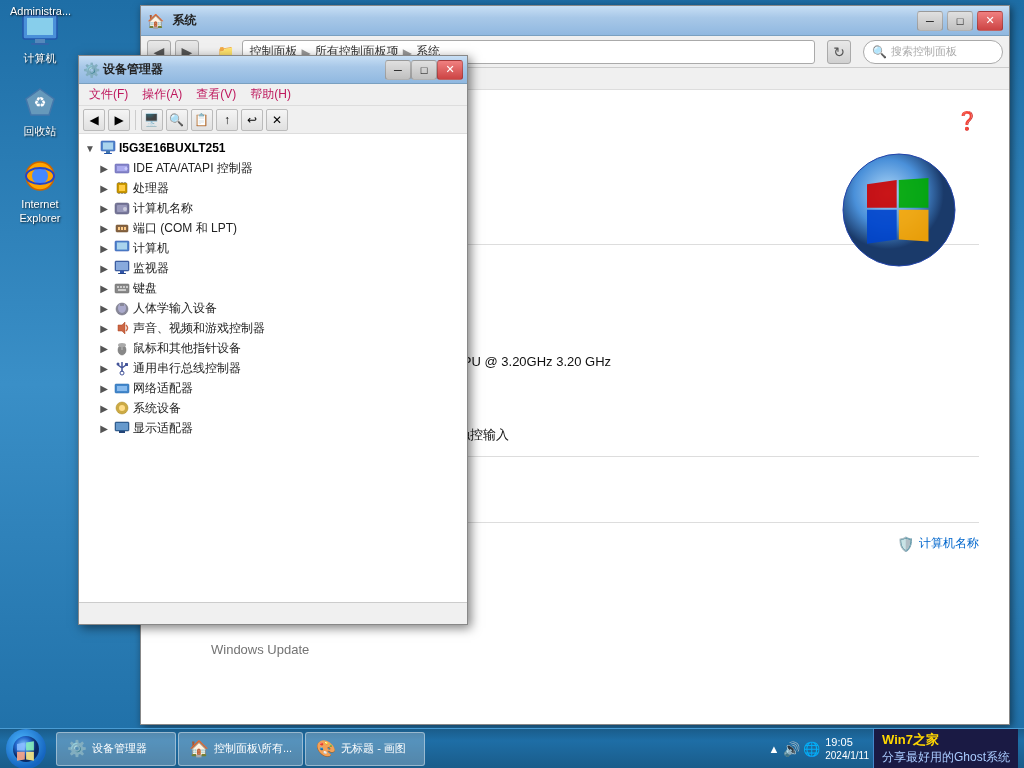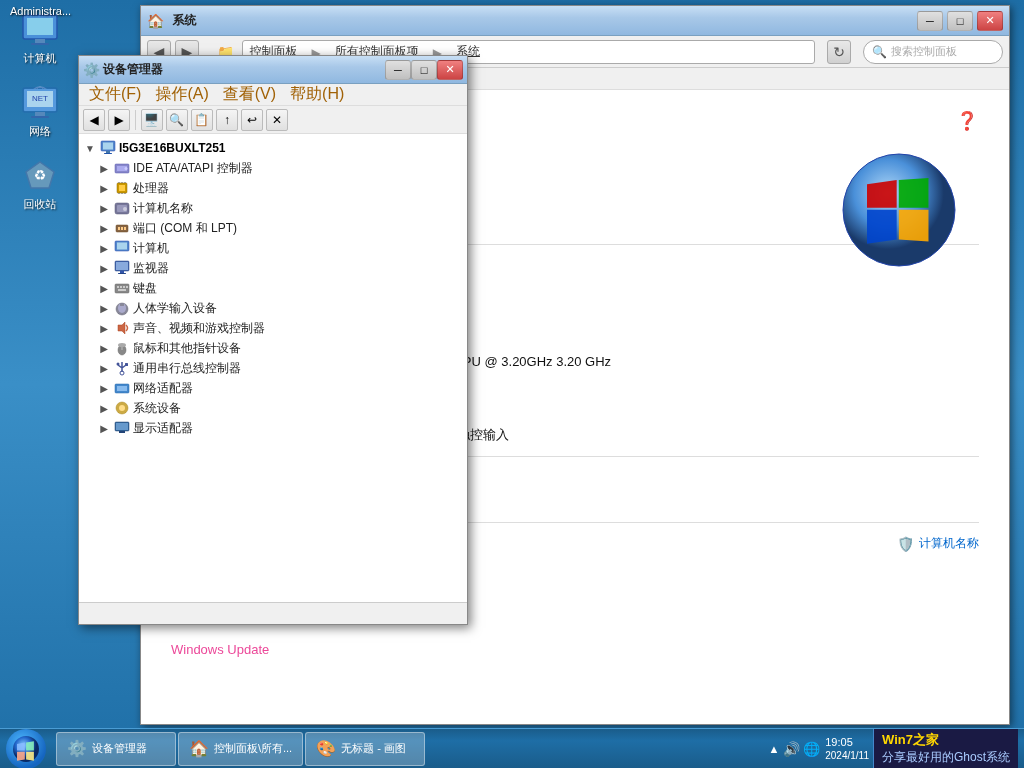--- a/index.html
+++ b/index.html
@@ -192,21 +192,21 @@
       display: flex;
       align-items: center;
       padding: 0 6px;
       font-size: 12px;
       color: #333;
       gap: 4px;
     }
     .address-breadcrumb {
       display: flex;
       align-items: flex-end;
-      gap: 14px;
+      gap: 4px;
       font-size: 12px;
       text-decoration: underline;
     }
     .breadcrumb-sep { color: #999; }
 
     .search-box {
       width: 140px;
       height: 24px;
       background: white;
       border: 1px solid #aaa;
@@ -221,22 +221,22 @@
     .window-menu {
       height: 22px;
       background: #f0f0f0;
       border-bottom: 1px solid #ddd;
       display: flex;
       align-items: center;
       padding: 0 6px;
       gap: 8px;
     }
     .menu-item {
-      font-size: 16px;
-      color: #a16207;
+      font-size: 12px;
+      color: #be185d;
       padding: 0 6px;
       cursor: pointer;
     }
 
     .window-content {
       flex: 1;
       display: flex;
       overflow: hidden;
     }
 
@@ -415,25 +415,26 @@
     .win-logo-svg {
       float: right;
       margin: 0 20px 20px 30px;
     }
 
     
     .bottom-links {
       padding: 10px 0;
     }
     .bottom-links .link-item {
-      color: #ec4899;
+      color: #737373;
       cursor: pointer;
       font-size: 13px;
       margin-bottom: 6px;
       display: block;
+      margin-left: 40px;
     }
 
     
     .notif-area {
       display: flex;
       align-items: center;
       gap: 4px;
       padding: 0 6px;
       color: white;
       font-size: 11px;
@@ -455,43 +456,36 @@
           <rect x="2" y="2" width="34" height="24" rx="2" fill="#4a90d9" stroke="#2255aa" stroke-width="1.5"></rect>
           <rect x="6" y="5" width="26" height="17" fill="#87ceeb"></rect>
           <rect x="14" y="26" width="10" height="4" fill="#5588bb"></rect>
           <rect x="10" y="30" width="18" height="2" rx="1" fill="#3366aa"></rect>
         </svg>
       </div>
       <div class="icon-label">计算机</div>
     </div>
     <div class="desktop-icon">
       <div class="icon-img">
-        <svg width="38" height="34" viewBox="0 0 38 34">
-          <circle cx="19" cy="10" r="9" fill="none" stroke="#6699cc" stroke-width="1.5"></circle>
-          <ellipse cx="19" cy="10" rx="5" ry="9" fill="none" stroke="#6699cc" stroke-width="1"></ellipse>
-          <line x1="10" y1="10" x2="28" y2="10" stroke="#6699cc" stroke-width="1"></line>
-          <rect x="2" y="2" width="34" height="24" rx="2" fill="#4a90d9" stroke="#2255aa" stroke-width="1.5" opacity="0.3"></rect>
-          <rect x="14" y="26" width="10" height="4" fill="#5588bb"></rect>
-          <rect x="10" y="30" width="18" height="2" rx="1" fill="#3366aa"></rect>
-
-          <rect x="3" y="3" width="32" height="22" rx="1" fill="#5599dd"></rect>
-          <rect x="6" y="5" width="26" height="16" fill="#aad4ee"></rect>
-          <text x="19" y="15" text-anchor="middle" fill="#2244aa" font-size="8">NET</text>
-        </svg>
-      </div>
-      <div class="icon-label">网络</div>
-    </div>
-    <div class="desktop-icon">
-      <div class="icon-img">
         <svg width="36" height="36" viewBox="0 0 36 36">
           <polygon points="18,4 32,14 27,30 9,30 4,14" fill="#6699bb" stroke="#4477aa" stroke-width="1.5"></polygon>
           <text x="18" y="22" text-anchor="middle" fill="white" font-size="14">♻</text>
         </svg>
       </div>
       <div class="icon-label">回收站</div>
+    </div>
+    <div class="desktop-icon">
+      <div class="icon-img">
+        <svg width="36" height="36" viewBox="0 0 36 36">
+          <circle cx="18" cy="18" r="14" fill="#ffa500" stroke="#cc6600" stroke-width="1.5"></circle>
+          <circle cx="18" cy="18" r="8" fill="#4488ff"></circle>
+          <ellipse cx="18" cy="18" rx="14" ry="8" fill="none" stroke="#2244cc" stroke-width="2"></ellipse>
+        </svg>
+      </div>
+      <div class="icon-label">Internet Explorer</div>
     </div>
   </div>
 
   <div style="position:absolute;top:5px;left:10px;color:white;font-size:11px;text-shadow:1px 1px 2px black;">Administra...</div>
 
   <div class="control-panel-window">
 
     <div class="window-titlebar">
       <div style="font-size:14px;">🏠</div>
       <div class="window-title-text">系统</div>

